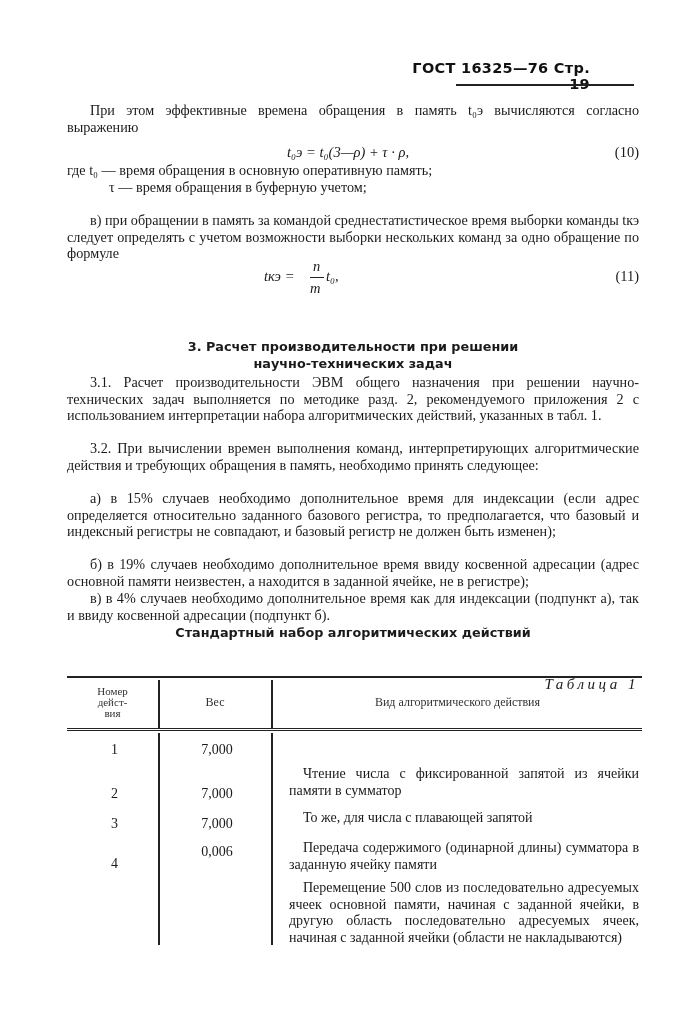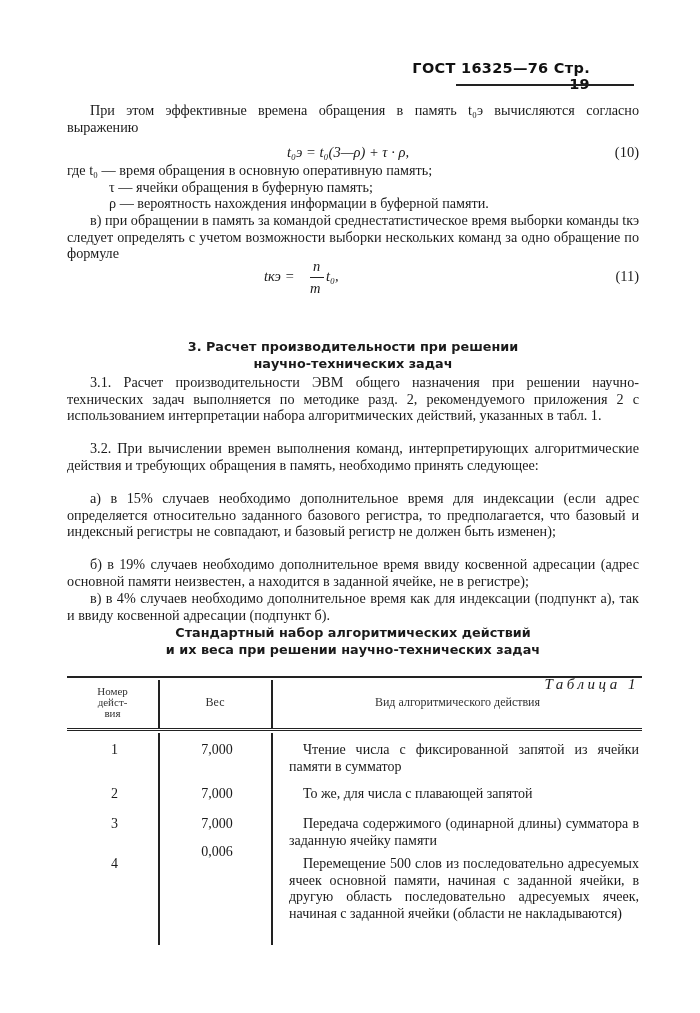--- a/index.html
+++ b/index.html
@@ -34,41 +34,40 @@
       position: absolute; left: 0; width: 572px; text-align: right;
       font-size: 15px; letter-spacing: 3.5px;
     }
     .tbl { position: absolute; left: 0; top: 676px; width: 575px; }
     .rule-top { position: absolute; left: 0; top: 0; width: 575px; height: 2px; background: #222; }
     .rule-mid { position: absolute; left: 0; top: 52px; width: 575px; height: 3px; border-top: 1px solid #222; border-bottom: 1px solid #222; box-sizing: border-box; }
     .vline { position: absolute; width: 1.5px; background: #222; }
     .th { position: absolute; font-size: 11px; text-align: center; line-height: 11px; color: #333; }
     .cell-no { position: absolute; left: 0; width: 95px; text-align: center; font-size: 14px; }
     .cell-w { position: absolute; left: 95px; width: 110px; text-align: center; font-size: 14px; }
-    .cell-d { position: absolute; left: 222px; width: 350px; font-size: 14px; line-height: 16.6px; text-align: justify; text-indent: 14px; }
+    .cell-d { position: absolute; left: 222px; width: 350px; font-size: 14px; line-height: 16.6px; text-align: justify; text-indent: 14px; margin-top: 24px; }
   </style>
 </head>
 <body>
 
 <div class="header">ГОСТ 16325—76 Стр. 19</div>
 <div class="header-rule"></div>
 
 <div class="page">
 
   <div class="p ind" style="top:102px;">При этом эффективные времена обращения в память t₀э вычисляются согласно выражению</div>
 
   <div class="formula" style="top:144px;">
     <span class="eq">t₀э = t₀(3—ρ) + τ · ρ,</span>
     <span class="num">(10)</span>
   </div>
 
   <div class="defs" style="top:162px;">
     <div>где t₀ — время обращения в основную оперативную память;</div>
-    <div style="padding-left:42px;">τ — ячейки обращения в буферную память;</div>
-    <div style="padding-left:42px;">ρ — вероятность нахождения информации в буферной памяти.</div>
+    <div style="padding-left:42px;">τ — время обращения в буферную учетом;</div>
   </div>
 
   <div class="p ind" style="top:212px;">в) при обращении в память за командой среднестатистическое время выборки команды tкэ следует определять с учетом возможности выборки нескольких команд за одно обращение по формуле</div>
 
   <div class="formula" style="top:260px; height:40px;">
     <span class="eq" style="left:197px; top:8px;">tкэ =</span>
     <span style="position:absolute; left:246px; top:-2px;">n</span>
     <span style="position:absolute; left:243px; top:17px; width:14px; height:1px; background:#222;"></span>
     <span style="position:absolute; left:243px; top:20px;">m</span>
     <span style="position:absolute; left:259px; top:8px;">t₀,</span>
@@ -84,21 +83,20 @@
   </div>
 
   <div class="p ind" style="top:374px;">3.1. Расчет производительности ЭВМ общего назначения при решении научно-технических задач выполняется по методике разд. 2, рекомендуемого приложения 2 с использованием интерпретации набора алгоритмических действий, указанных в табл. 1.</div>
   <div class="p ind" style="top:440px;">3.2. При вычислении времен выполнения команд, интерпретирующих алгоритмические действия и требующих обращения в память, необходимо принять следующее:</div>
   <div class="p ind" style="top:490px;">а) в 15% случаев необходимо дополнительное время для индексации (если адрес определяется относительно заданного базового регистра, то предполагается, что базовый и индексный регистры не совпадают, и базовый регистр не должен быть изменен);</div>
   <div class="p ind" style="top:556px;">б) в 19% случаев необходимо дополнительное время ввиду косвенной адресации (адрес основной памяти неизвестен, а находится в заданной ячейке, не в регистре);</div>
   <div class="p ind" style="top:590px;">в) в 4% случаев необходимо дополнительное время как для индексации (подпункт а), так и ввиду косвенной адресации (подпункт б).</div>
 
   <div class="sec-title" style="top:624px;">
     <div>Стандартный набор алгоритмических действий</div>
-    <div>и их веса при решении научно-технических задач</div>
   </div>
 
   <div class="table-caption" style="top:676px;font-style:italic;">Таблица 1</div>
 
   <div class="tbl">
     <div class="rule-top"></div>
     <div class="rule-mid"></div>
 
     <div class="vline" style="left:91px; top:4px; height:48px;"></div>
     <div class="vline" style="left:204px; top:4px; height:48px;"></div>

